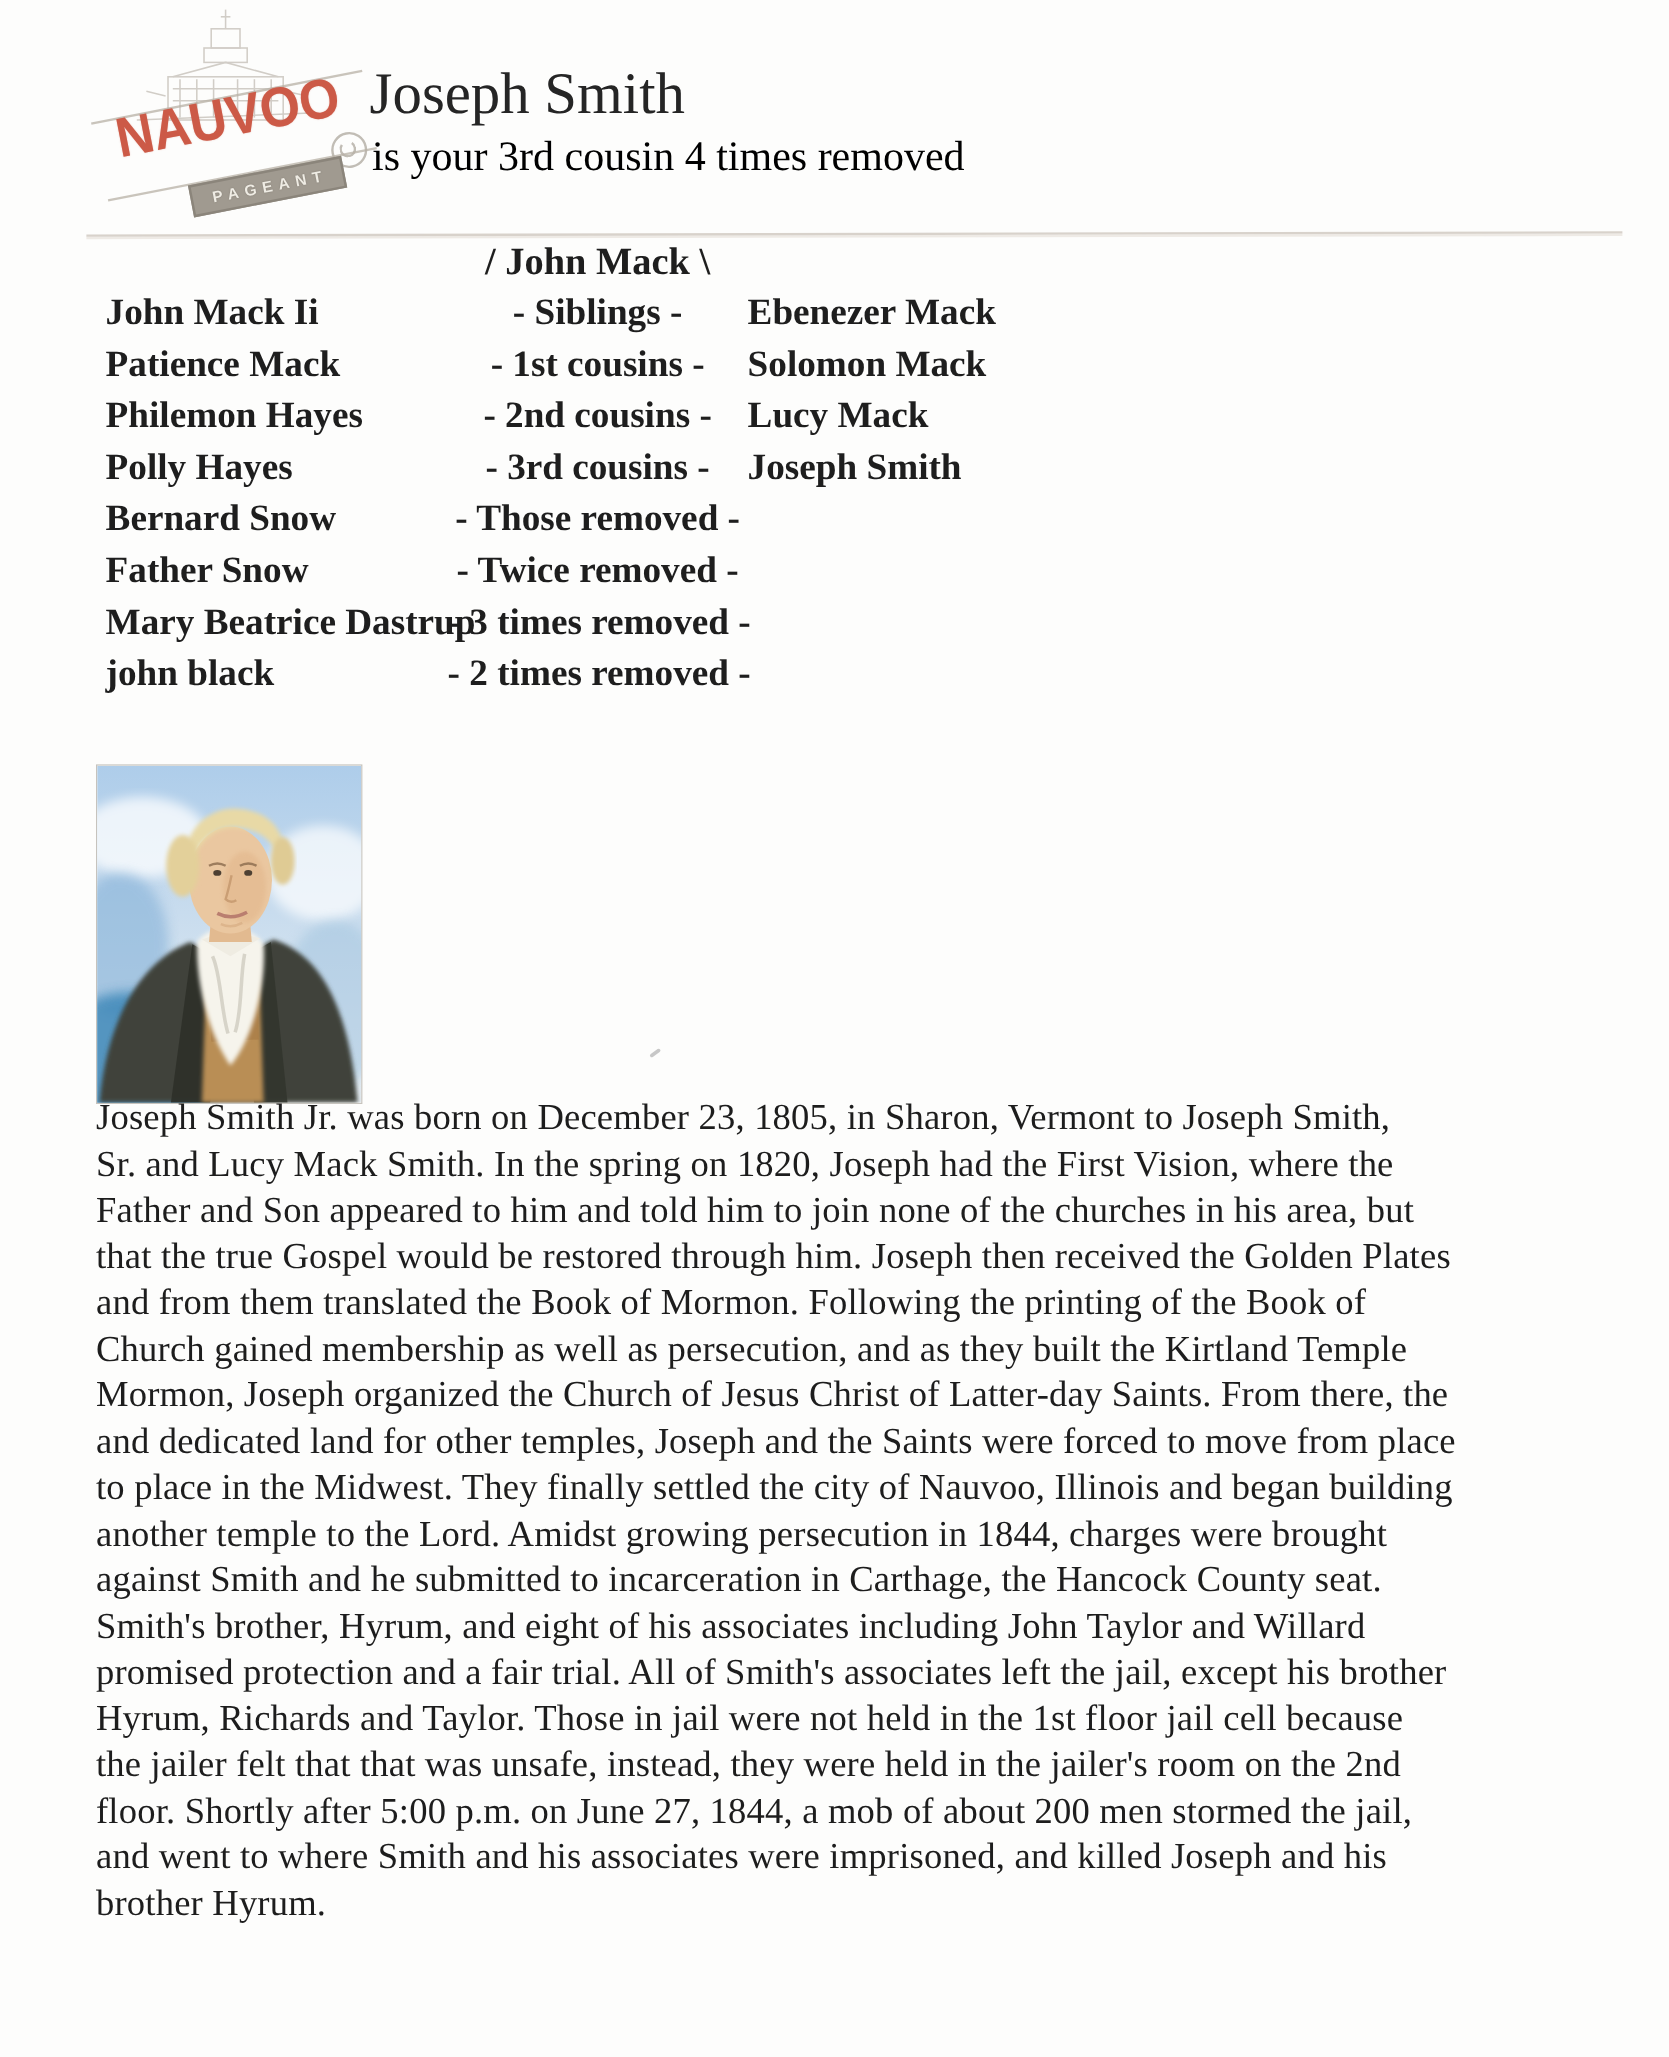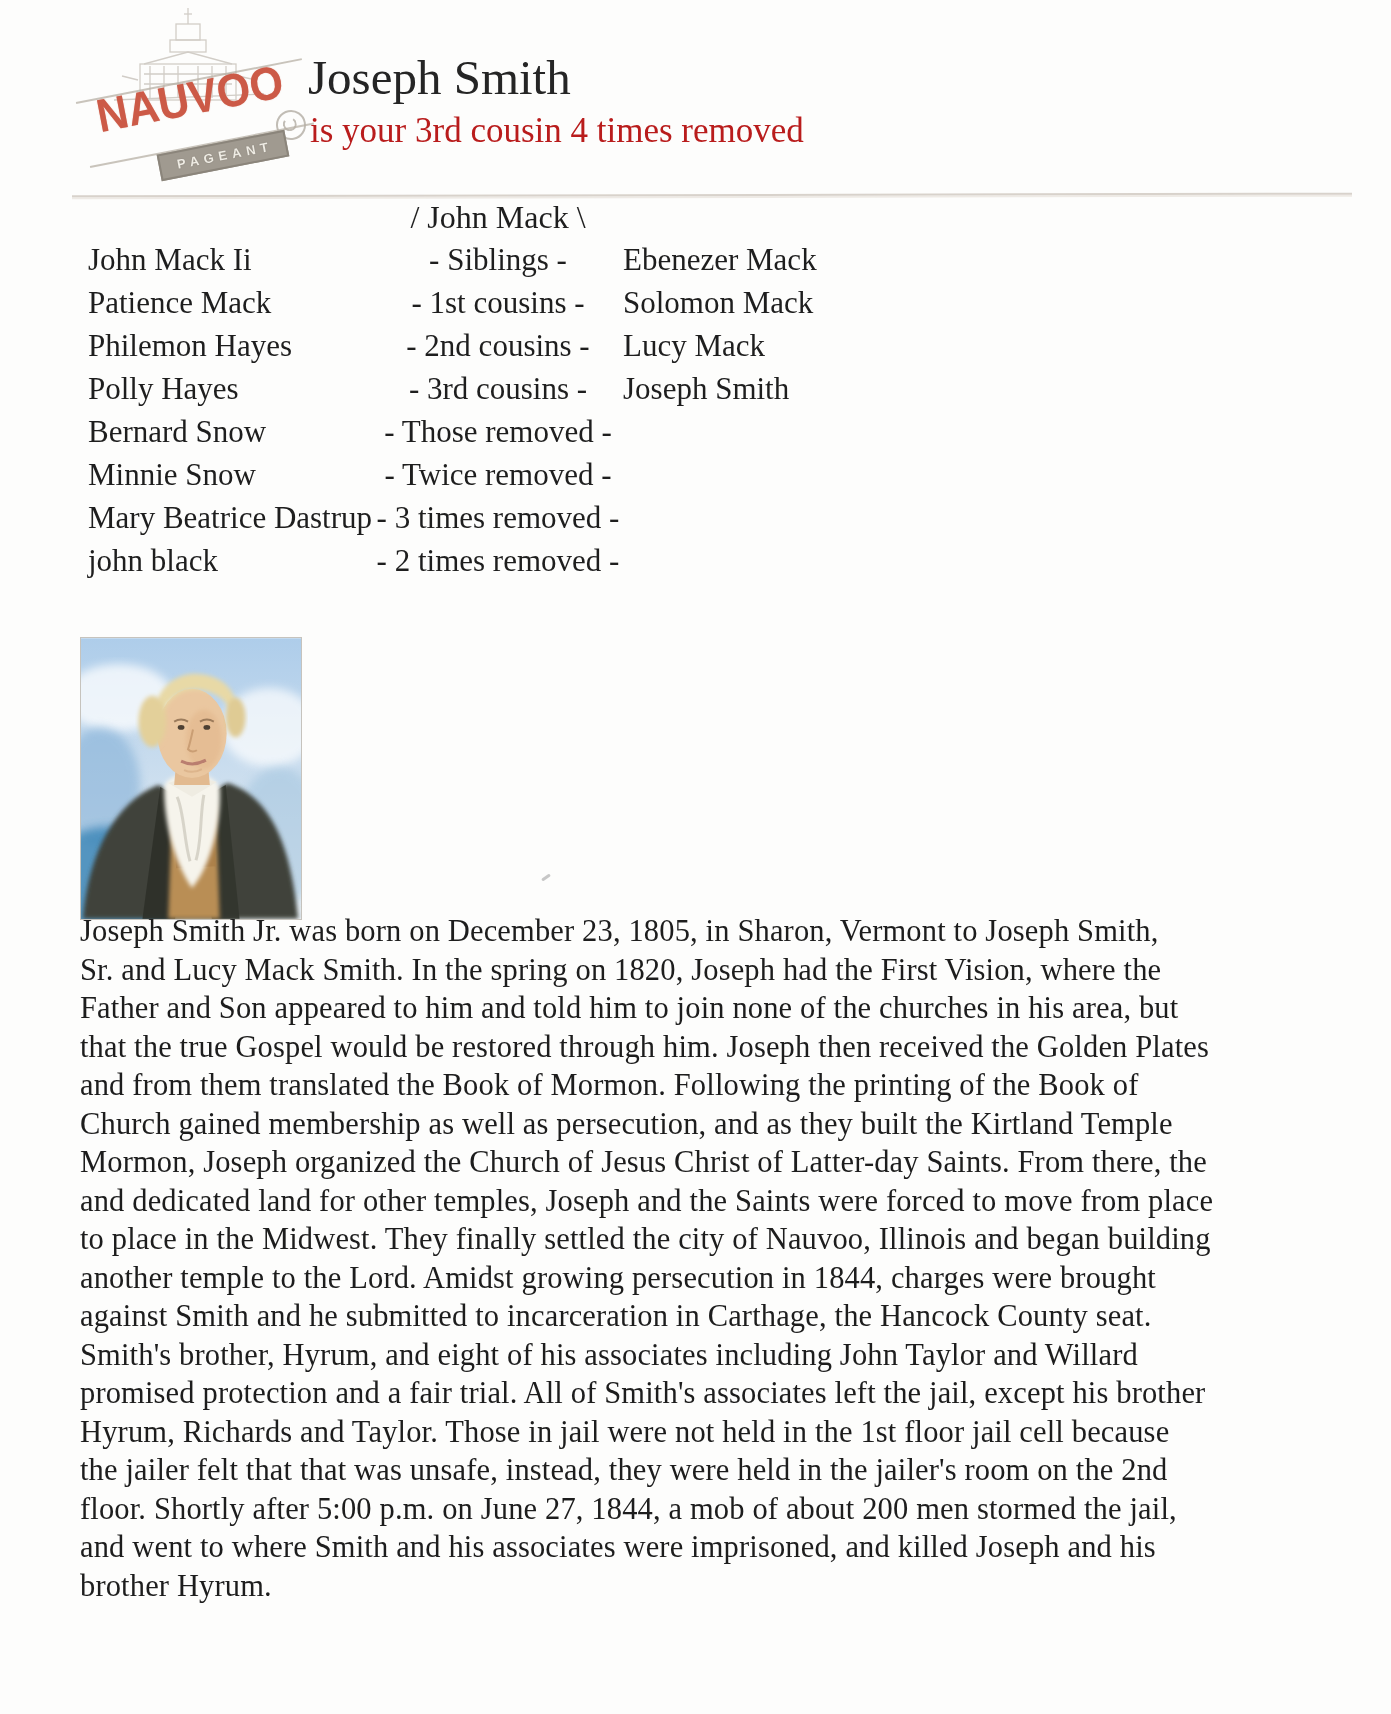--- a/index.html
+++ b/index.html
@@ -25,26 +25,26 @@
   .logo .flourish:after{content:"";position:absolute;left:5px;top:5px;width:10px;height:10px;border:2px solid #a9a298;border-radius:50%;border-top-color:transparent;}
   .logo .banner{
     position:absolute;left:82px;top:136px;width:126px;height:23px;background:#a09a90;border:2px solid #8b857b;
     transform:rotate(-11deg);display:flex;align-items:center;justify-content:center;
   }
   .logo .banner span{
     font-family:"Liberation Sans", sans-serif;font-weight:bold;font-size:13px;letter-spacing:5px;
     color:#efece4;text-shadow:0 0 1px #6f6a61;padding-left:4px;
   }
   .title{position:absolute;left:308px;top:52px;font-size:49px;line-height:52px;color:#252525;}
-  .subtitle{position:absolute;left:310px;top:112px;font-size:35px;line-height:38px;color:#b91c1c;}
+  .subtitle{position:absolute;left:310px;top:112px;font-size:35px;line-height:38px;color:#000000;}
   .divider{position:absolute;left:72px;top:194px;width:1280px;height:2px;background:#d8d2cb;box-shadow:0 2px 0 #eeeae5;transform:rotate(-0.12deg);}
 
   
   .chart{position:absolute;left:88px;top:197px;font-size:31px;color:#1e1e1e;}
-  .chart-row{display:grid;grid-template-columns:285px 250px auto;height:43px;align-items:center;white-space:nowrap;}
+  .chart-row{display:grid;grid-template-columns:285px 250px auto;height:43px;align-items:center;white-space:nowrap;font-weight:bold;}
   .chart-row .mid{text-align:center;}
   .chart-row.root-row{height:41px;font-size:32px;}
 
   
   .portrait{position:absolute;left:80px;top:637px;width:222px;height:283px;border:1px solid #c6c3bd;box-sizing:border-box;}
 
   
   .bio{position:absolute;left:80px;top:912px;width:1292px;font-size:30.5px;line-height:38.5px;color:#1d1d1d;letter-spacing:.15px;}
   .bio b{font-weight:normal;}
   .artifact{position:absolute;left:541px;top:876px;width:10px;height:3px;background:#9a9a9a;opacity:.55;transform:rotate(-35deg);border-radius:2px;}
@@ -115,21 +115,21 @@
           <span>Polly Hayes</span>
           <span class="mid">- 3rd cousins -</span>
           <span>Joseph Smith</span>
         </div>
         <div class="chart-row">
           <span>Bernard Snow</span>
           <span class="mid">- Those removed -</span>
           <span></span>
         </div>
         <div class="chart-row">
-          <span>Minnie Snow</span>
+          <span>Father Snow</span>
           <span class="mid">- Twice removed -</span>
           <span></span>
         </div>
         <div class="chart-row">
           <span>Mary Beatrice Dastrup</span>
           <span class="mid">- 3 times removed -</span>
           <span></span>
         </div>
         <div class="chart-row">
           <span>john black</span>

